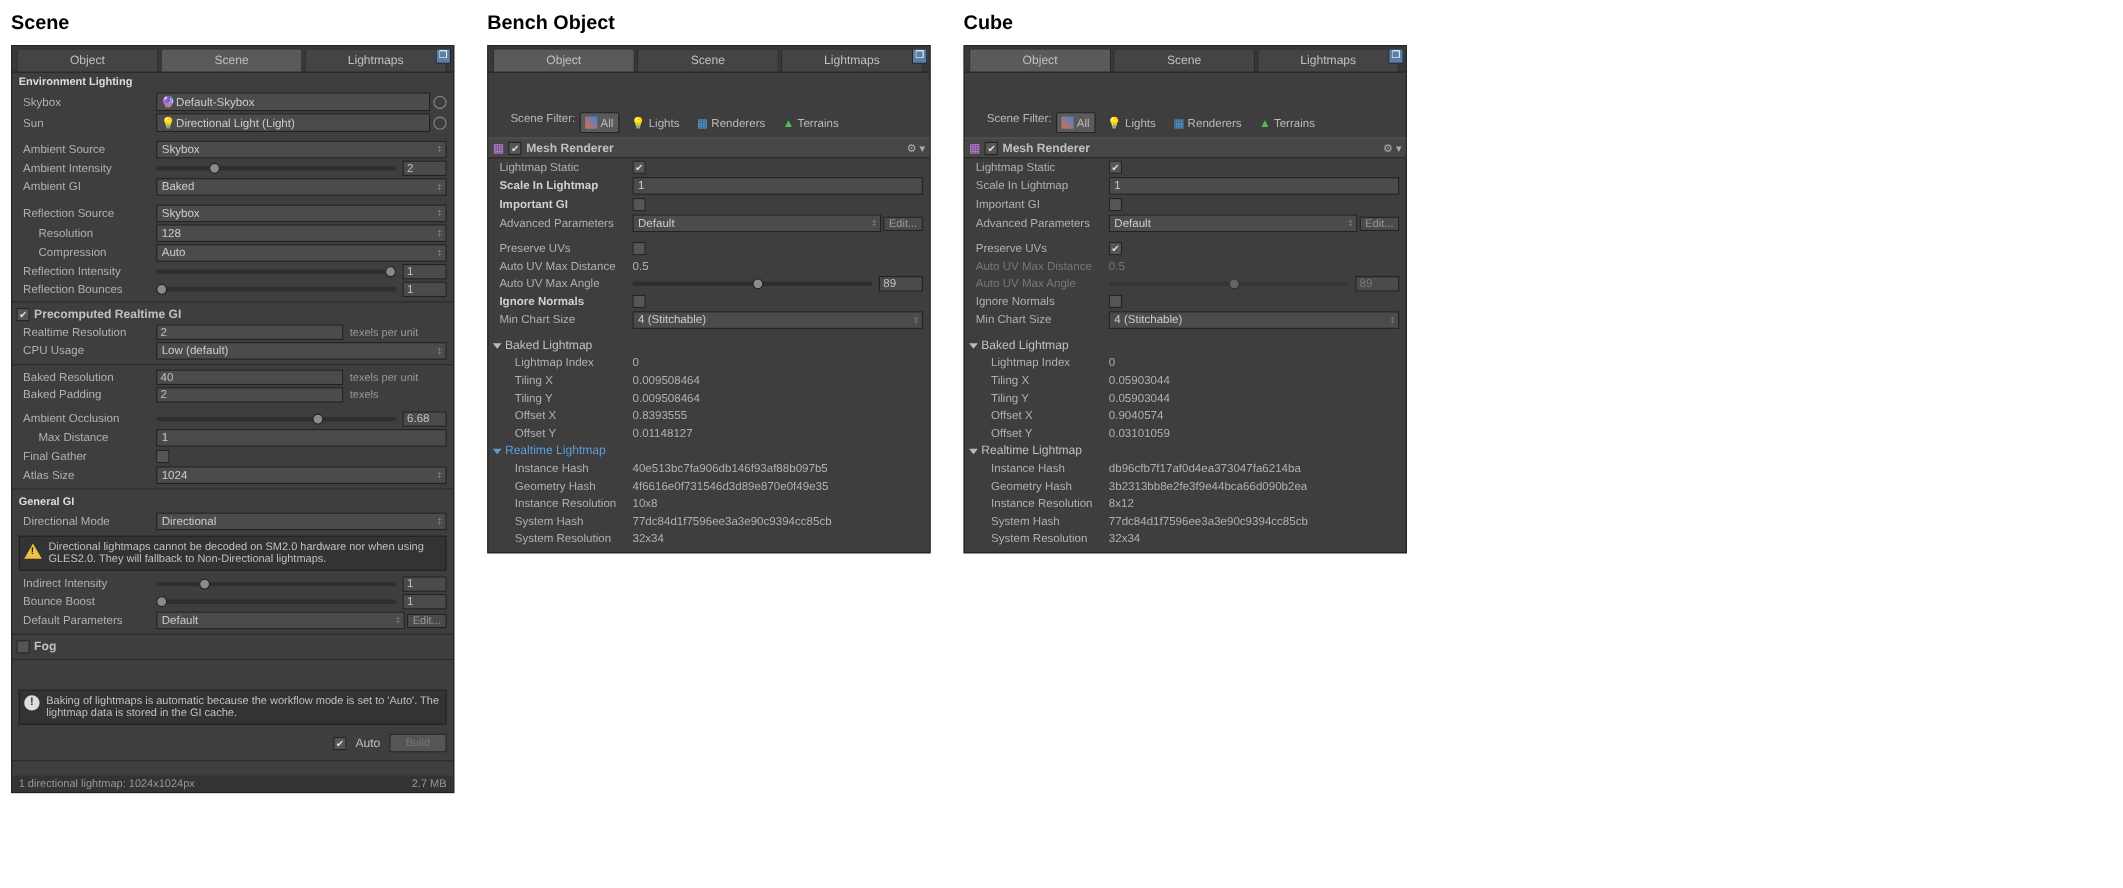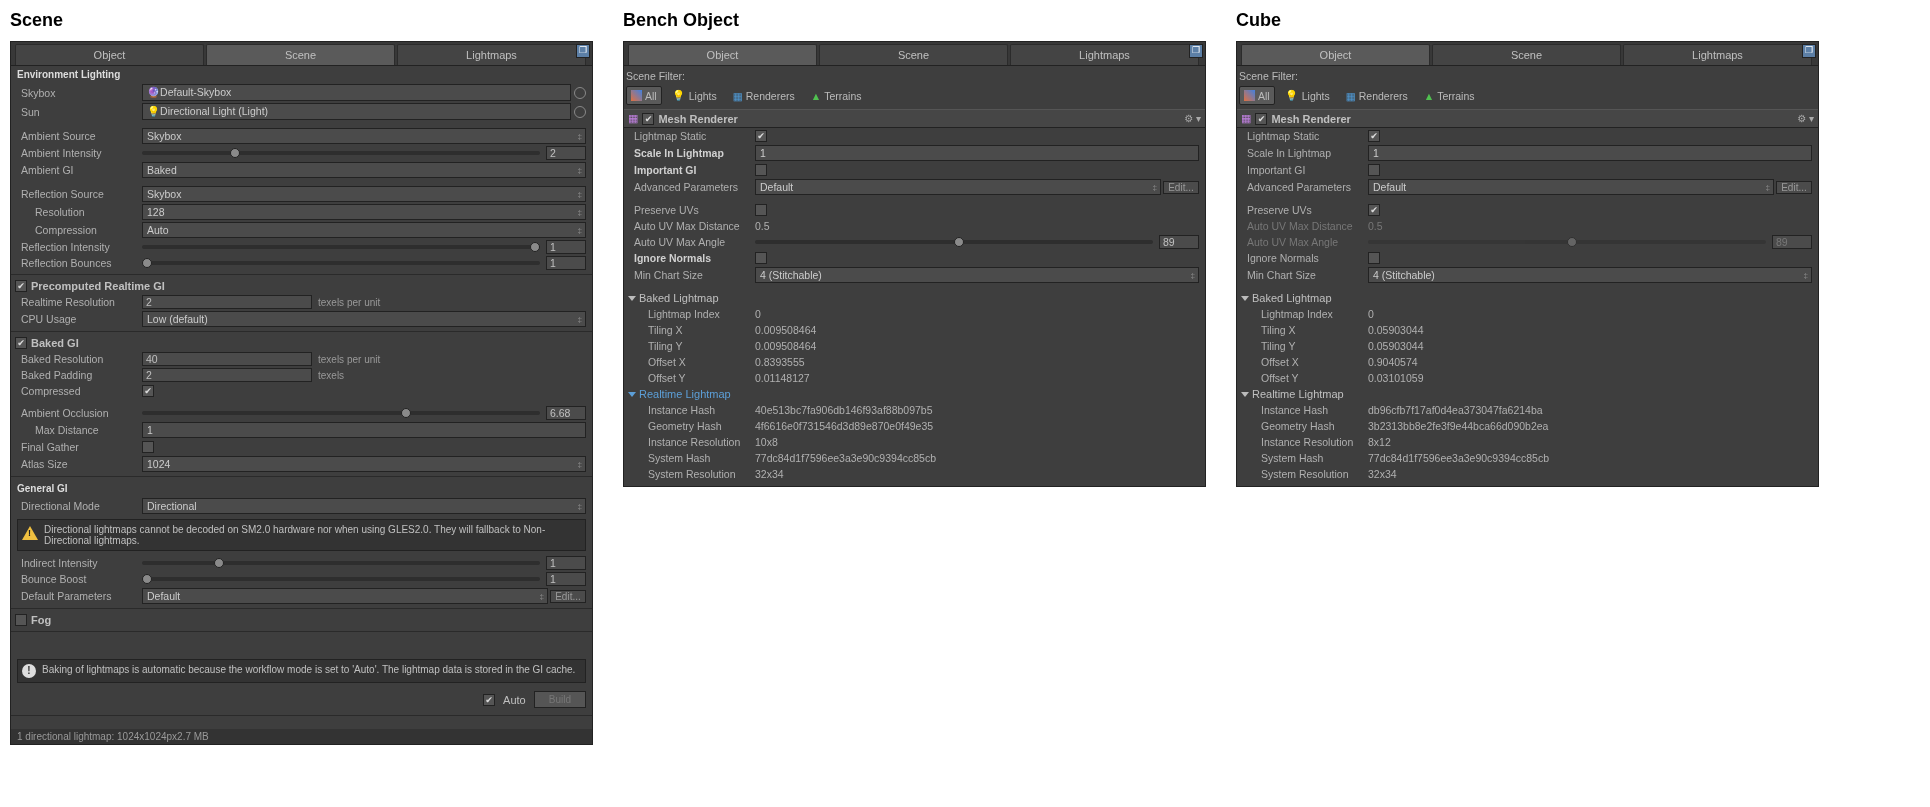--- a/index.html
+++ b/index.html
@@ -20,21 +20,21 @@
   }
   .panel-title {
     font-weight: bold;
     font-size: 18px;
     color: #000;
     margin-bottom: 6px;
   }
   .panel {
     background: #3e3e3e;
     border: 1px solid #222;
-    width: 583px;
+    width: 403px;
     color: #c0c0c0;
     position: relative;
   }
   .tabs {
     display: flex;
     background: #383838;
     border-bottom: 1px solid #222;
     position: relative;
     padding: 2px 4px 0 4px;
   }
@@ -235,29 +235,30 @@
     font-size: 10px;
     color: #aaa;
     cursor: pointer;
   }
   .footer-bar {
     background: #333;
     padding: 2px 6px;
     font-size: 10px;
     color: #999;
     display: flex;
-    justify-content: flex-start;
+    justify-content: space-between;
   }
   .filter-bar {
-    padding: 4px 2px;
-    display: flex;
-    flex-direction: column;
+    padding: 4px 20px;
+    display: flex;
+    flex-direction: row;
     gap: 4px;
     font-size: 10.5px;
     color: #bbb;
+    margin-top: 32px;
   }
   .filter-btns {
     display: flex;
     gap: 6px;
   }
   .fbtn {
     display: flex;
     align-items: center;
     gap: 3px;
     padding: 2px 4px;
@@ -360,37 +361,29 @@
       <div class="row-label">Realtime Resolution</div>
       <div class="num-box-wide">2</div>
       <span class="unit">texels per unit</span>
     </div>
     <div class="row">
       <div class="row-label">CPU Usage</div>
       <div class="field-box"><span>Low (default)</span><span class="dropdown-arrows">‡</span></div>
     </div>
 
     <div class="divider"></div>
-    <div class="foldout">
-      <span class="checkbox checked"></span>
-      <span style="font-weight:bold;margin-left:4px">Baked GI</span>
-    </div>
     <div class="row">
       <div class="row-label">Baked Resolution</div>
       <div class="num-box-wide">40</div>
       <span class="unit">texels per unit</span>
     </div>
     <div class="row">
       <div class="row-label">Baked Padding</div>
       <div class="num-box-wide">2</div>
       <span class="unit">texels</span>
-    </div>
-    <div class="row">
-      <div class="row-label">Compressed</div>
-      <span class="checkbox checked"></span>
     </div>
     <div style="height:6px"></div>
     <div class="row">
       <div class="row-label">Ambient Occlusion</div>
       <div class="slider-track">
           <div class="slider-thumb" style="left:65%"></div>
         </div>
       <div class="num-box">6.68</div>
     </div>
     <div class="row">

